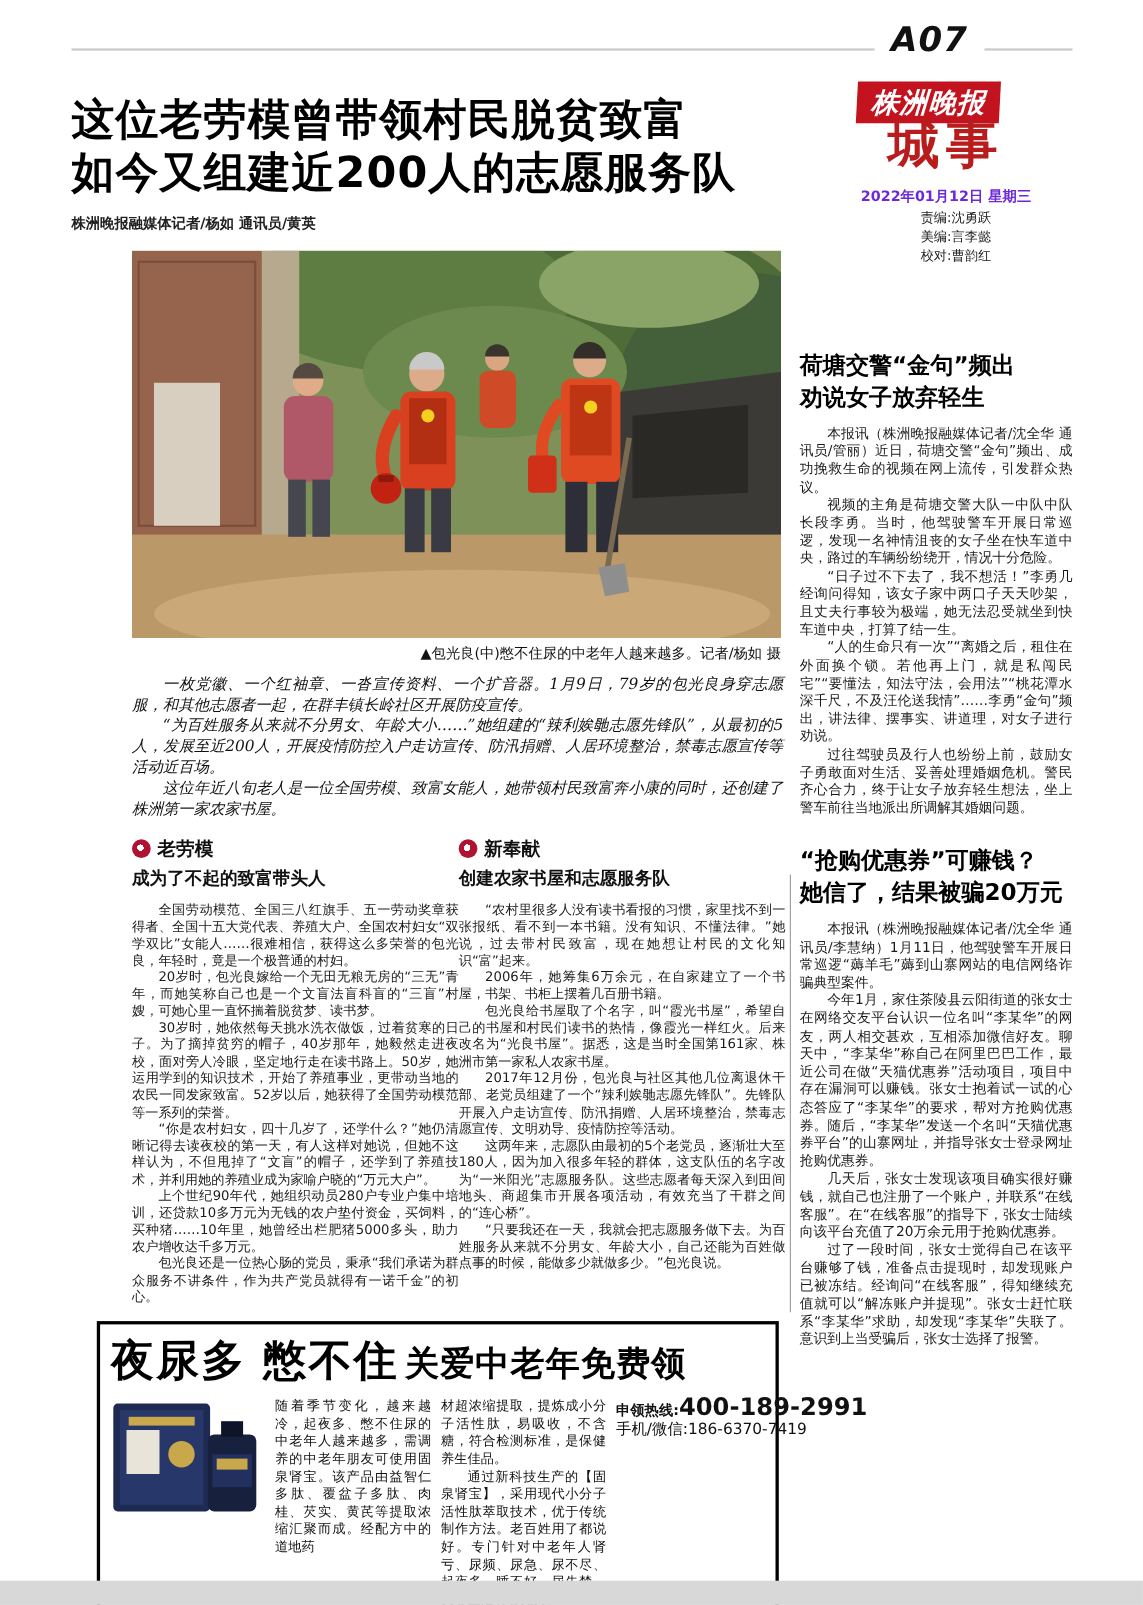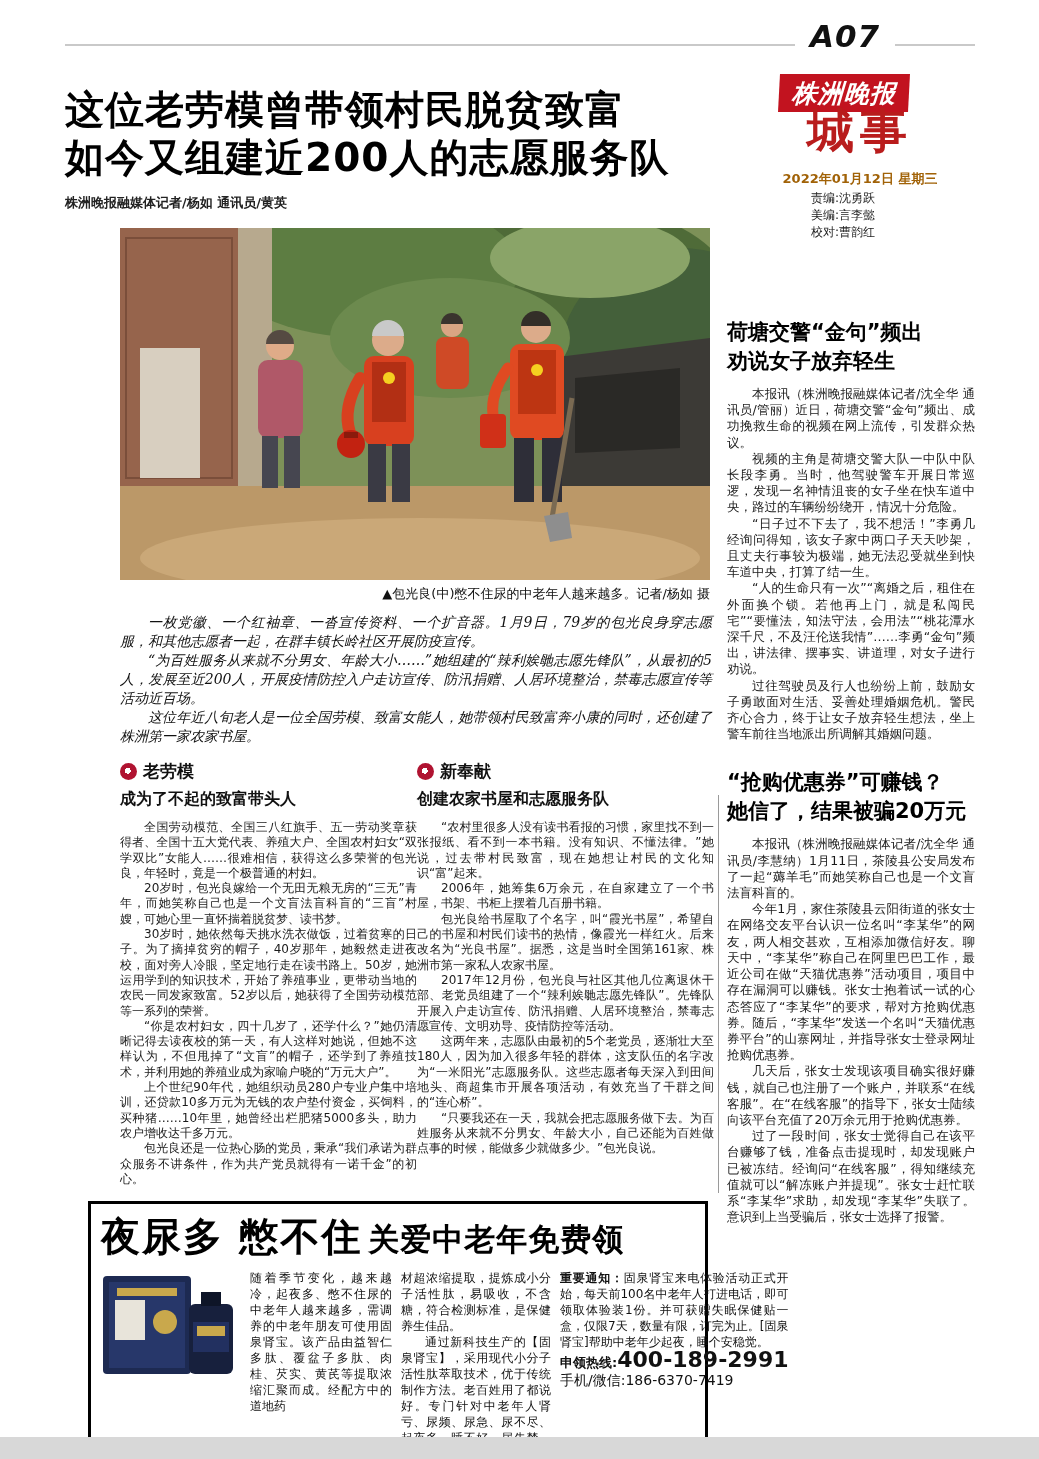--- a/index.html
+++ b/index.html
@@ -16,22 +16,22 @@
   .pageno { position:absolute; left:795px; top:18px; width:100px; text-align:center;
             font-size:31px; font-weight:bold; background:#fff; letter-spacing:1px;font-style:italic; }
   .masthead { position:absolute; left:779px; top:74px; width:130px; height:38px; background:#c2131f;
               color:#fff; display:flex; align-items:center; justify-content:center;
               font-family:"DejaVu Serif","Liberation Serif",serif; font-weight:bold; font-style:italic;
               font-size:25px; letter-spacing:1px; transform:skewX(-3deg); }
   .sectionword { position:absolute; left:770px; top:100px; width:180px; text-align:center;
                  font-family:"DejaVu Serif","Liberation Serif",serif;
                  font-size:47px; font-weight:bold; color:#b91c1c; letter-spacing:6px; }
   .dateline { position:absolute; left:755px; top:170px; width:210px; text-align:center;
-              font-size:13px; font-weight:bold; color:#a16207; }
-  .editors { position:absolute; left:738px; top:190px; width:210px; text-align:center;
+              font-size:13px; font-weight:bold; color:#6d28d9; }
+  .editors { position:absolute; left:764px; top:190px; width:210px; text-align:center;
              font-size:12px; line-height:17px; color:#222; }
 
   
   .main { position:absolute; left:65px; top:86px; width:650px; }
   .headline { font-size:39px; line-height:48px; font-weight:900; letter-spacing:1px; color:#000; }
   .byline { margin-top:12px; font-size:13px; font-weight:bold; color:#222; }
   .photo-wrap { margin:16px 0 0 55px; width:590px; height:352px; overflow:hidden; background:#6d8050; }
   .caption { margin-left:55px; width:590px; text-align:right; font-size:13px; margin-top:5px; color:#111; }
   .intro { margin:10px 0 0 55px; width:592px;
            font-family:"DejaVu Serif","Liberation Serif",serif; font-style:italic;
@@ -206,21 +206,20 @@
           <rect x="96" y="56" width="28" height="10" fill="#c9a84c"></rect>
         </svg>
         <div class="ad-col c1">
           <p>随着季节变化，越来越冷，起夜多、憋不住尿的中老年人越来越多，需调养的中老年朋友可使用固泉肾宝。该产品由益智仁多肽、覆盆子多肽、肉桂、芡实、黄芪等提取浓缩汇聚而成。经配方中的道地药</p>
         </div>
         <div class="ad-col c2">
           <p>材超浓缩提取，提炼成小分子活性肽，易吸收，不含糖，符合检测标准，是保健养生佳品。</p>
           <p class="ind">通过新科技生产的【固泉肾宝】，采用现代小分子活性肽萃取技术，优于传统制作方法。老百姓用了都说好。专门针对中老年人肾亏、尿频、尿急、尿不尽、起夜多、睡不好、尿失禁、夫妻生活有心无力。</p>
         </div>
         <div class="ad-col c3">
-          <p><span class="notice-strong">重要通知：</span><span>固泉肾宝来电体验活动正式开始，每天前100名中老年人打进电话，即可领取体验装1份。并可获赠失眠保健贴一盒，仅限7天，数量有限，订完为止。[固泉肾宝]帮助中老年少起夜，睡个安稳觉。</span></p>
           <div class="hotline"><span>申领热线:</span><span class="num">400-189-2991</span></div>
           <div class="mobile">手机/微信:186-6370-7419</div>
         </div>
       </div>
     </div>
   </div>
 
   <div class="colrule"></div>
 
   <div class="sidebar">
@@ -237,21 +236,21 @@
         <p>过往驾驶员及行人也纷纷上前，鼓励女子勇敢面对生活、妥善处理婚姻危机。警民齐心合力，终于让女子放弃轻生想法，坐上警车前往当地派出所调解其婚姻问题。</p>
       </div>
     </div>
     <div class="sb-gap"></div>
     <div>
       <div class="sb-head">
         <div>“抢购优惠券”可赚钱？</div>
         <div>她信了，结果被骗20万元</div>
       </div>
       <div class="sb-body">
-        <p>本报讯（株洲晚报融媒体记者/沈全华 通讯员/李慧纳）1月11日，茶陵县公安局发布了一起“薅羊毛”而她笑称自己也是一个文盲法盲科盲的。</p>
+        <p>本报讯（株洲晚报融媒体记者/沈全华 通讯员/李慧纳）1月11日，他驾驶警车开展日常巡逻“薅羊毛”薅到山寨网站的电信网络诈骗典型案件。</p>
         <p>今年1月，家住茶陵县云阳街道的张女士在网络交友平台认识一位名叫“李某华”的网友，两人相交甚欢，互相添加微信好友。聊天中，“李某华”称自己在阿里巴巴工作，最近公司在做“天猫优惠券”活动项目，项目中存在漏洞可以赚钱。张女士抱着试一试的心态答应了“李某华”的要求，帮对方抢购优惠券。随后，“李某华”发送一个名叫“天猫优惠券平台”的山寨网址，并指导张女士登录网址抢购优惠券。</p>
         <p>几天后，张女士发现该项目确实很好赚钱，就自己也注册了一个账户，并联系“在线客服”。在“在线客服”的指导下，张女士陆续向该平台充值了20万余元用于抢购优惠券。</p>
         <p>过了一段时间，张女士觉得自己在该平台赚够了钱，准备点击提现时，却发现账户已被冻结。经询问“在线客服”，得知继续充值就可以“解冻账户并提现”。张女士赶忙联系“李某华”求助，却发现“李某华”失联了。意识到上当受骗后，张女士选择了报警。</p>
       </div>
     </div>
   </div>
 
   <div class="bottombar"></div>
 </div>
 

